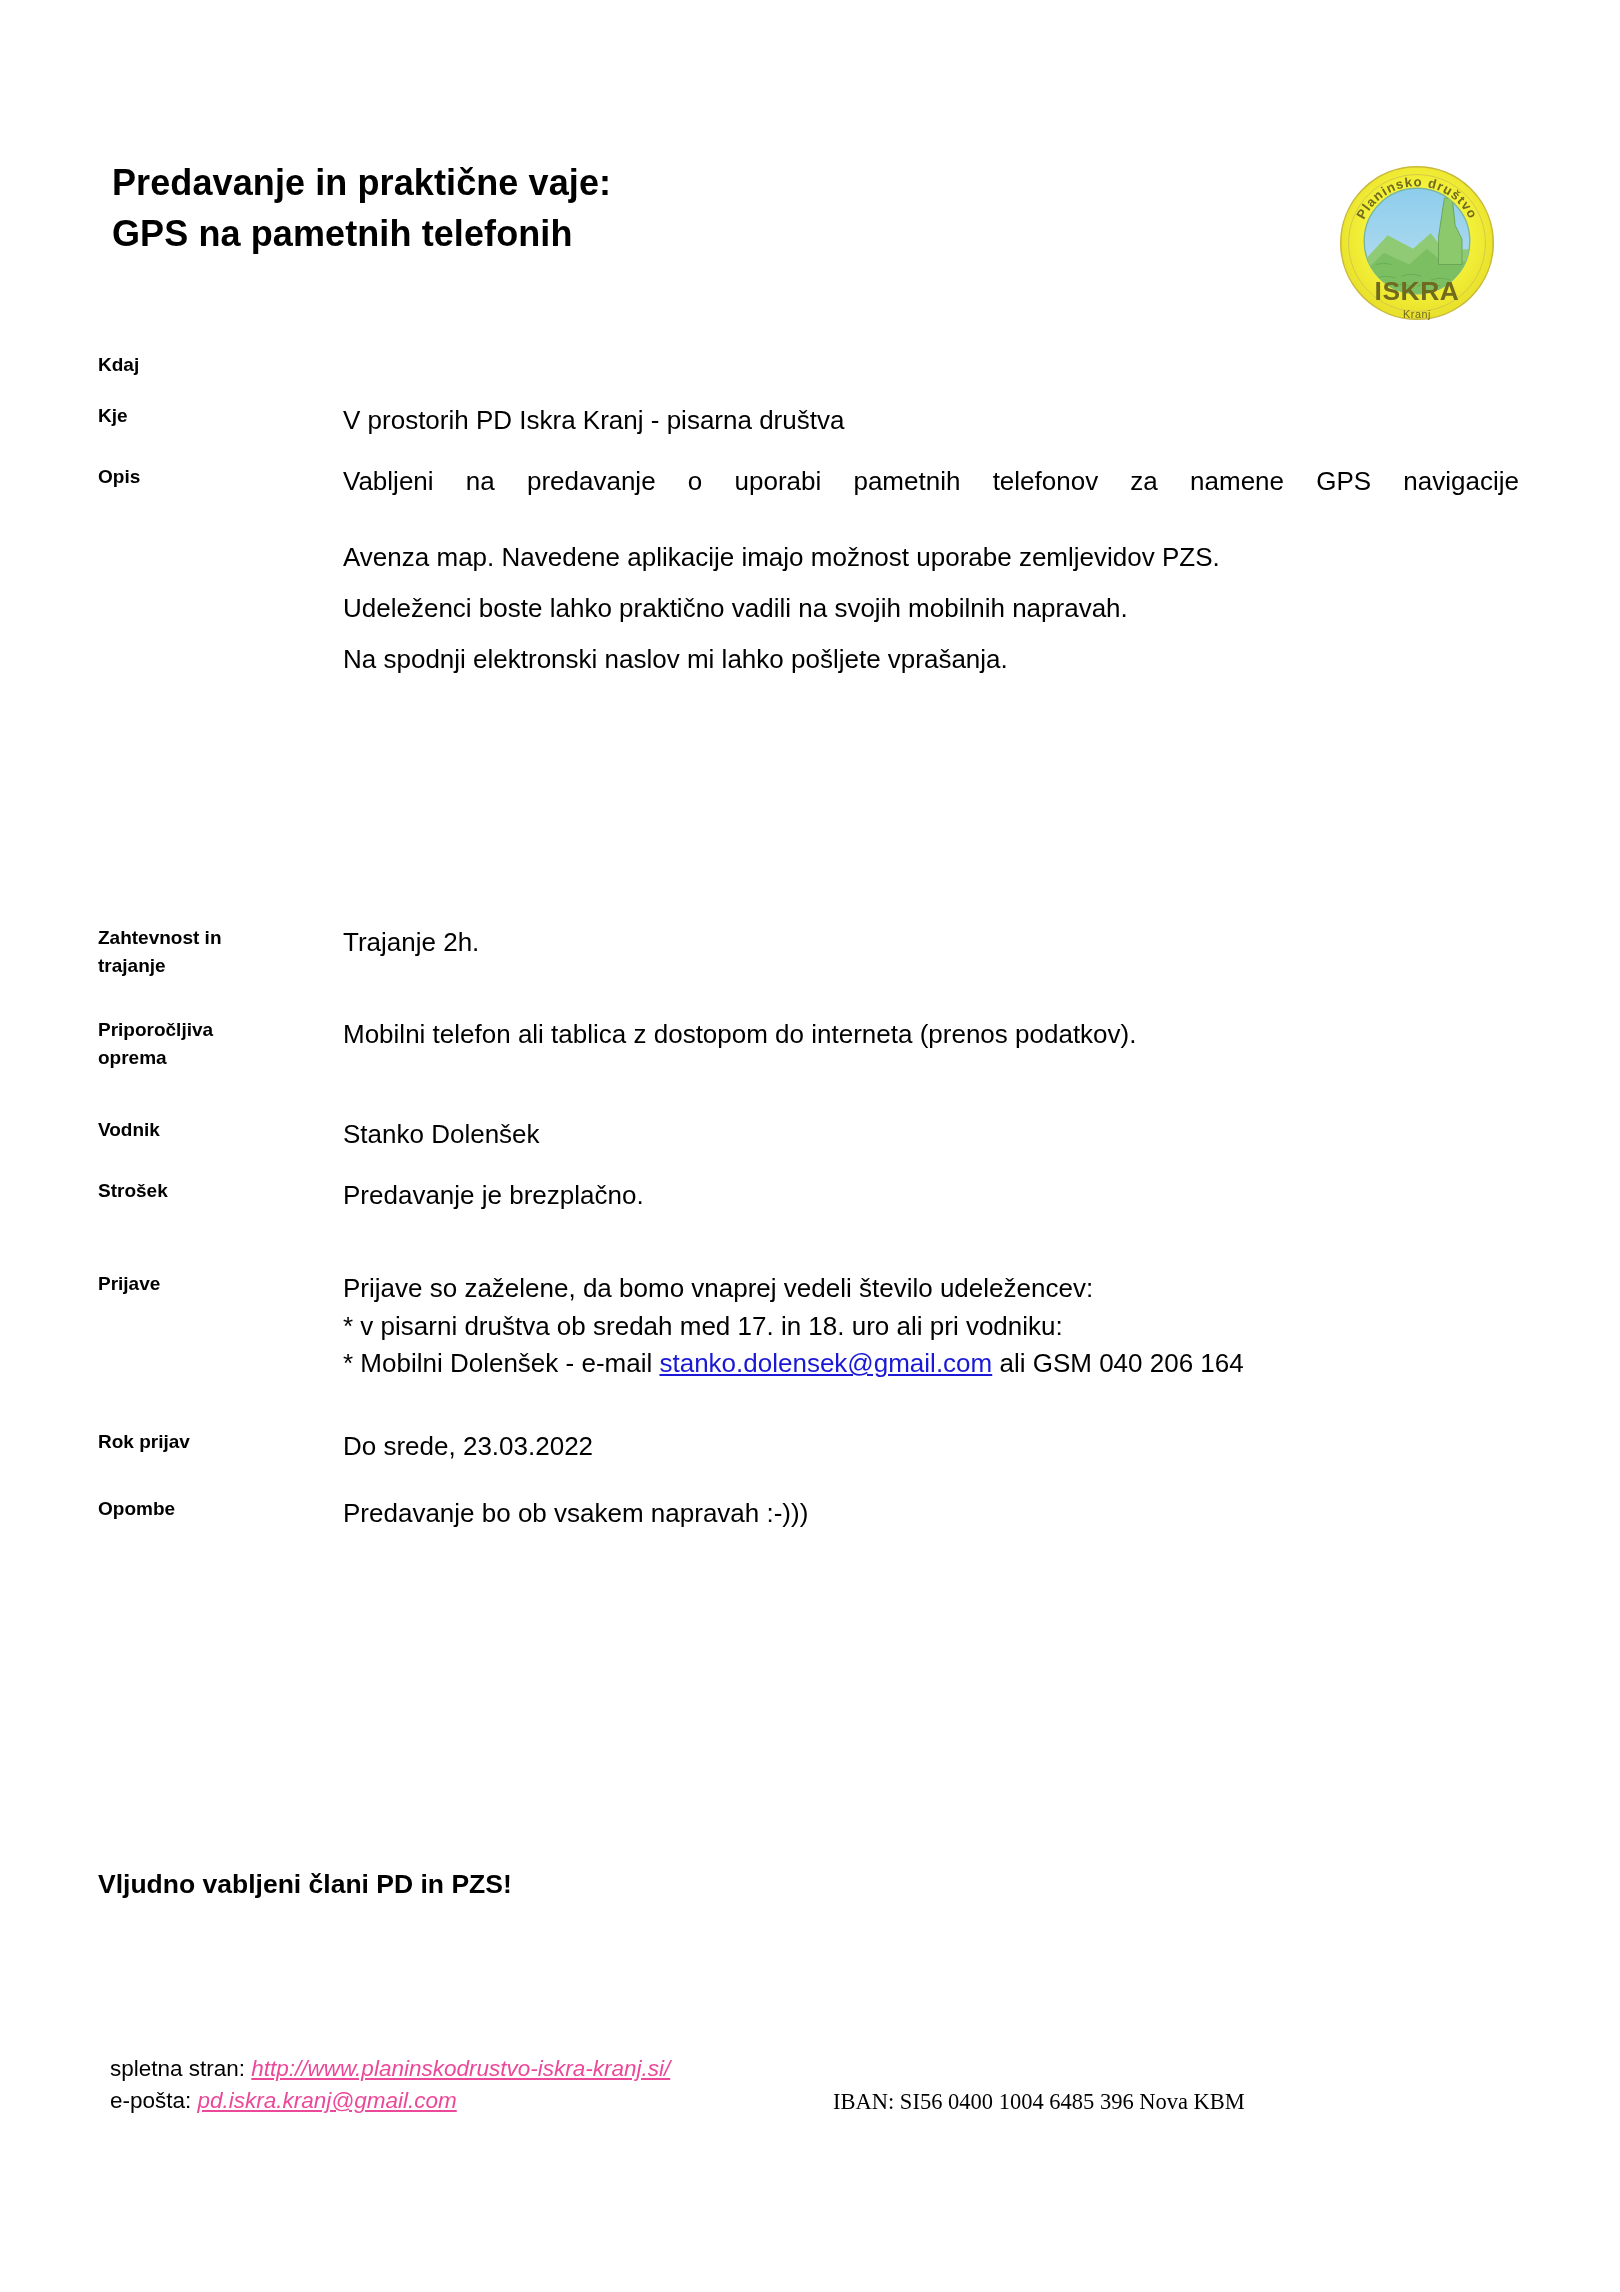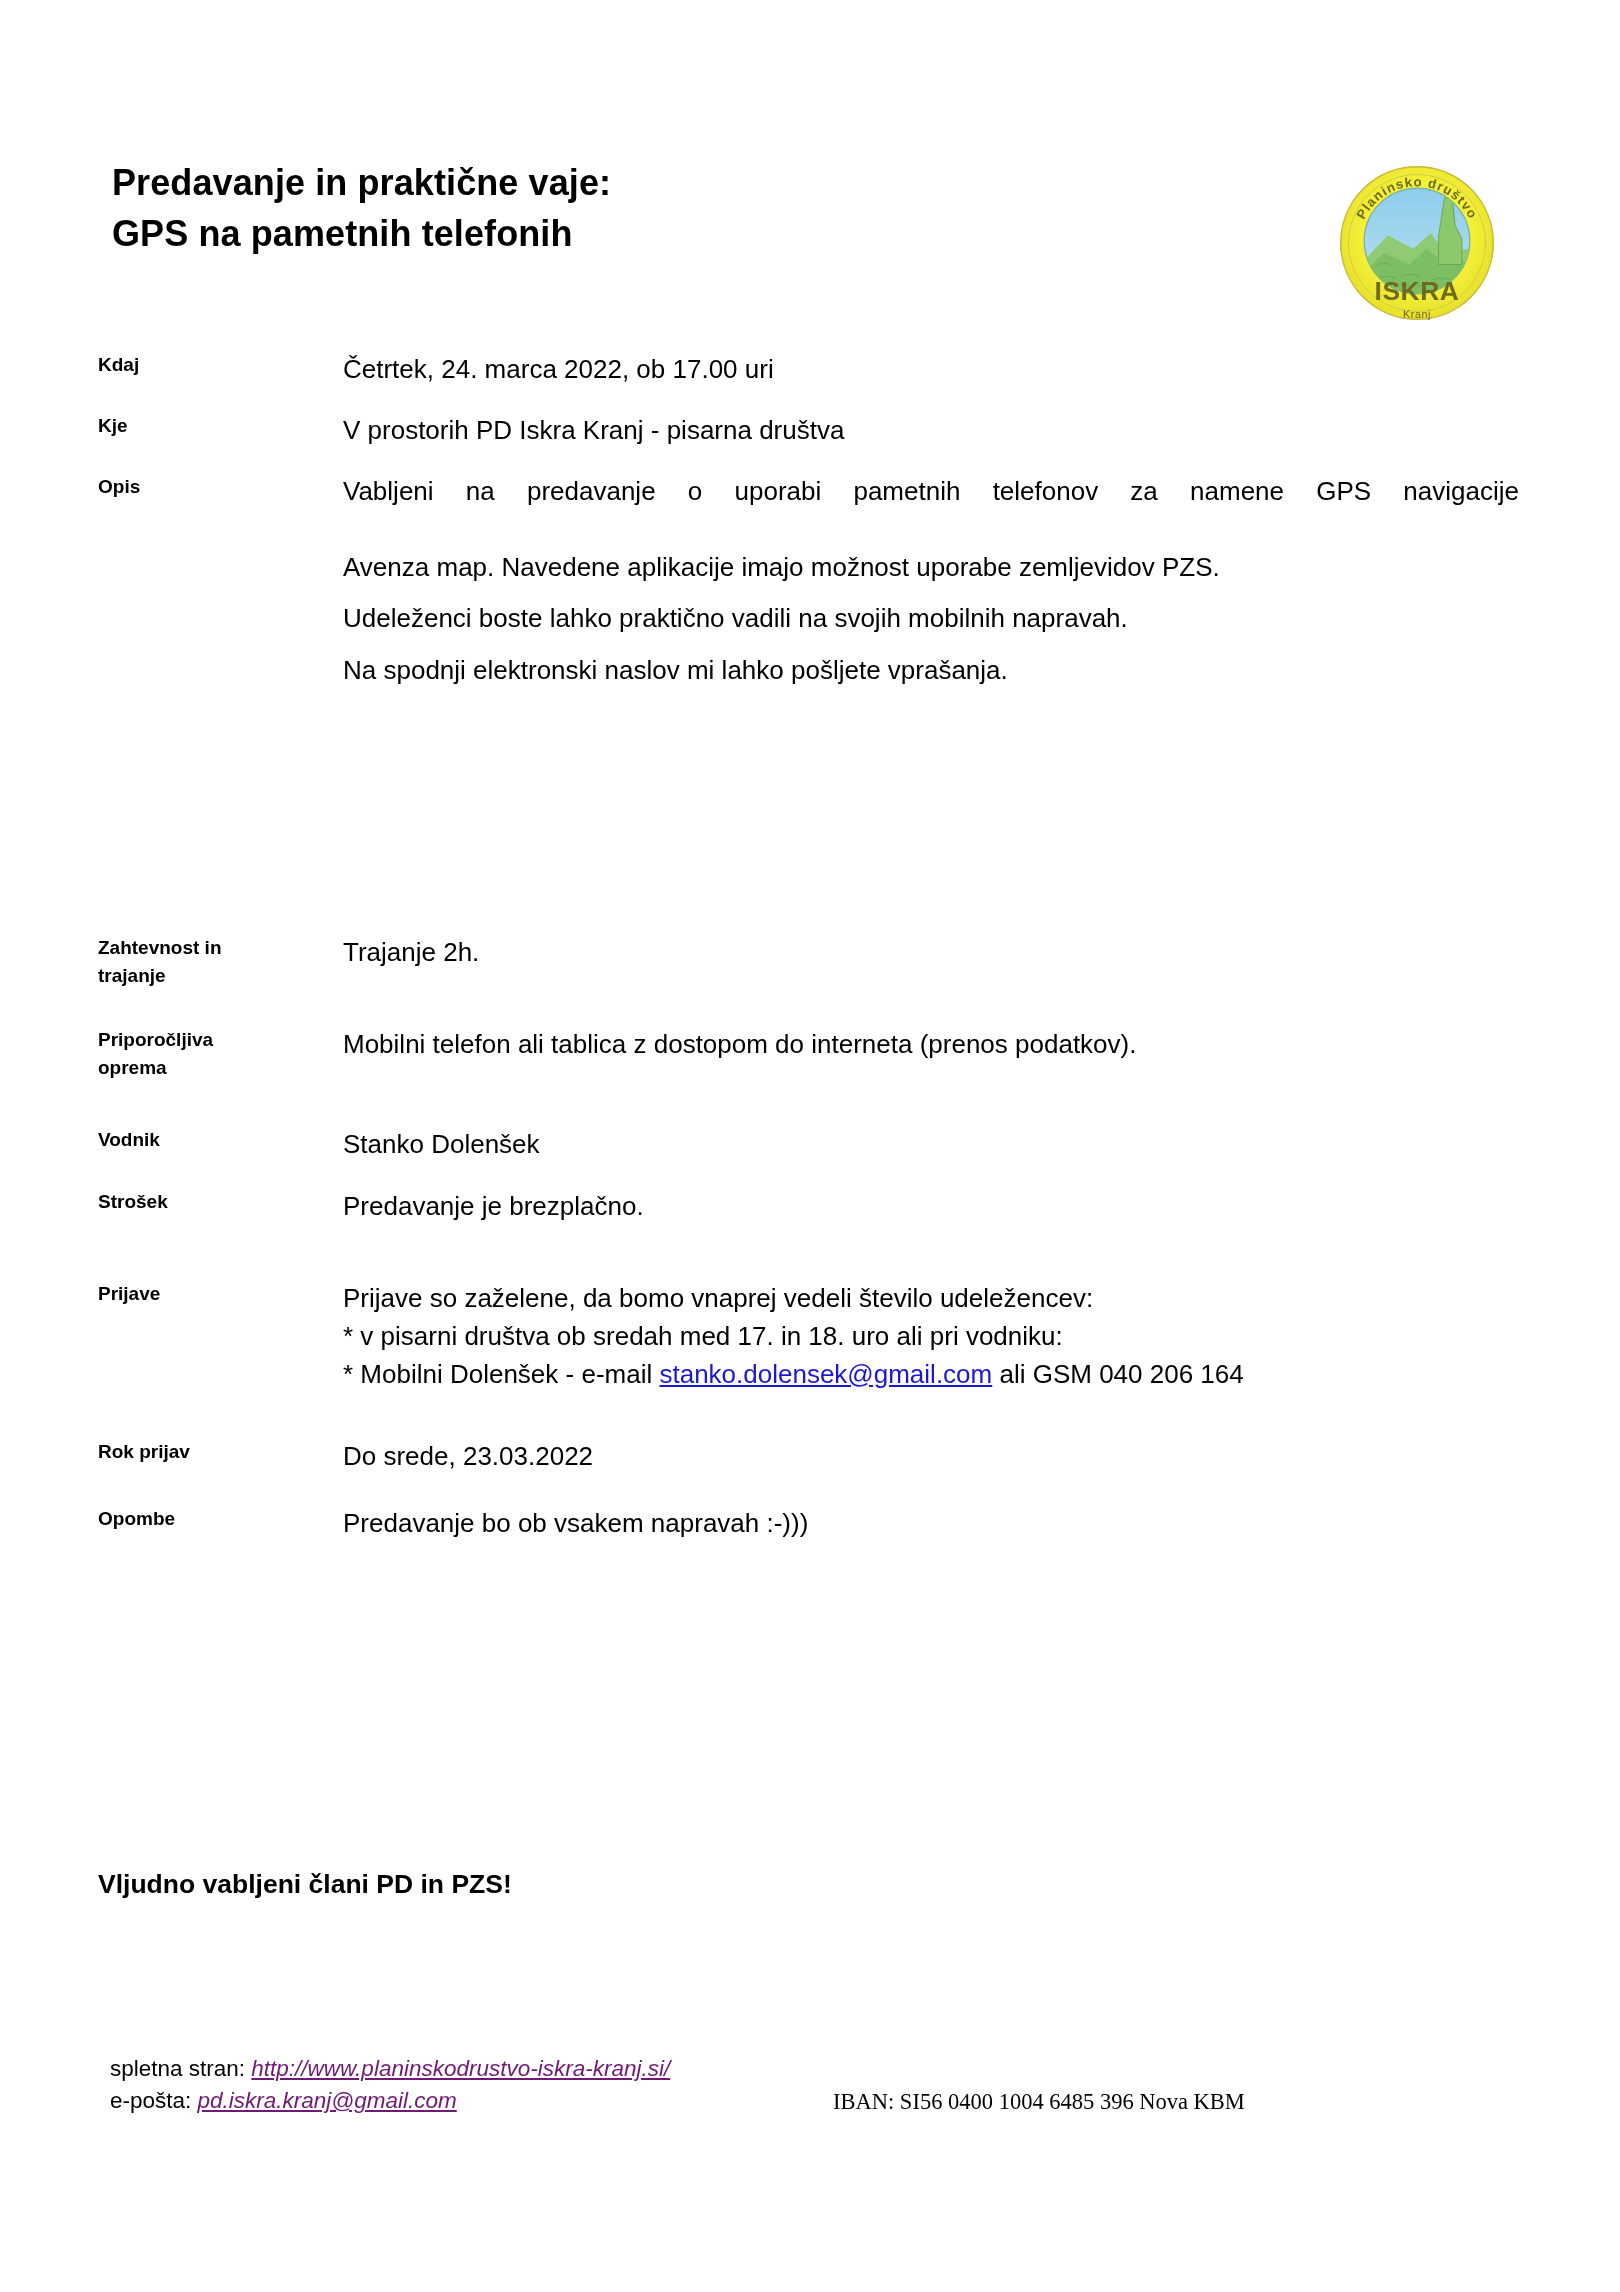--- a/index.html
+++ b/index.html
@@ -120,21 +120,21 @@
     position: absolute;
     left: 110px;
     top: 2053px;
     width: 1411px;
     font-size: 22.5px;
     line-height: 1.42;
   }
   .footer-left { display: inline-block; }
   .footer-row { display: block; white-space: nowrap; }
   .footer a {
-    color: #701a75;
+    color: #ec4899;
     font-style: italic;
     text-decoration: underline;
   }
   .iban {
     position: absolute;
     left: 723px;
     top: 33px;
     font-family: "Liberation Serif", serif;
     font-size: 22.5px;
     color: #000;
@@ -194,23 +194,20 @@
       <text x="90" y="167" text-anchor="middle" font-family="'Liberation Sans', sans-serif" font-size="11" fill="#6f6a1e" letter-spacing="0.6">Kranj</text>
     </svg>
   </div>
 
   <div class="info-table">
 
     <div class="row">
       <div class="row-label">
         <span class="lbl-line">Kdaj</span>
       </div>
-      <div class="row-value">
-        <p>Četrtek, 24. marca 2022, ob 17.00 uri</p>
-      </div>
     </div>
 
     <div class="gap-24"></div>
 
     <div class="row">
       <div class="row-label">
         <span class="lbl-line">Kje</span>
       </div>
       <div class="row-value">
         <p>V prostorih PD Iskra Kranj - pisarna društva</p>

